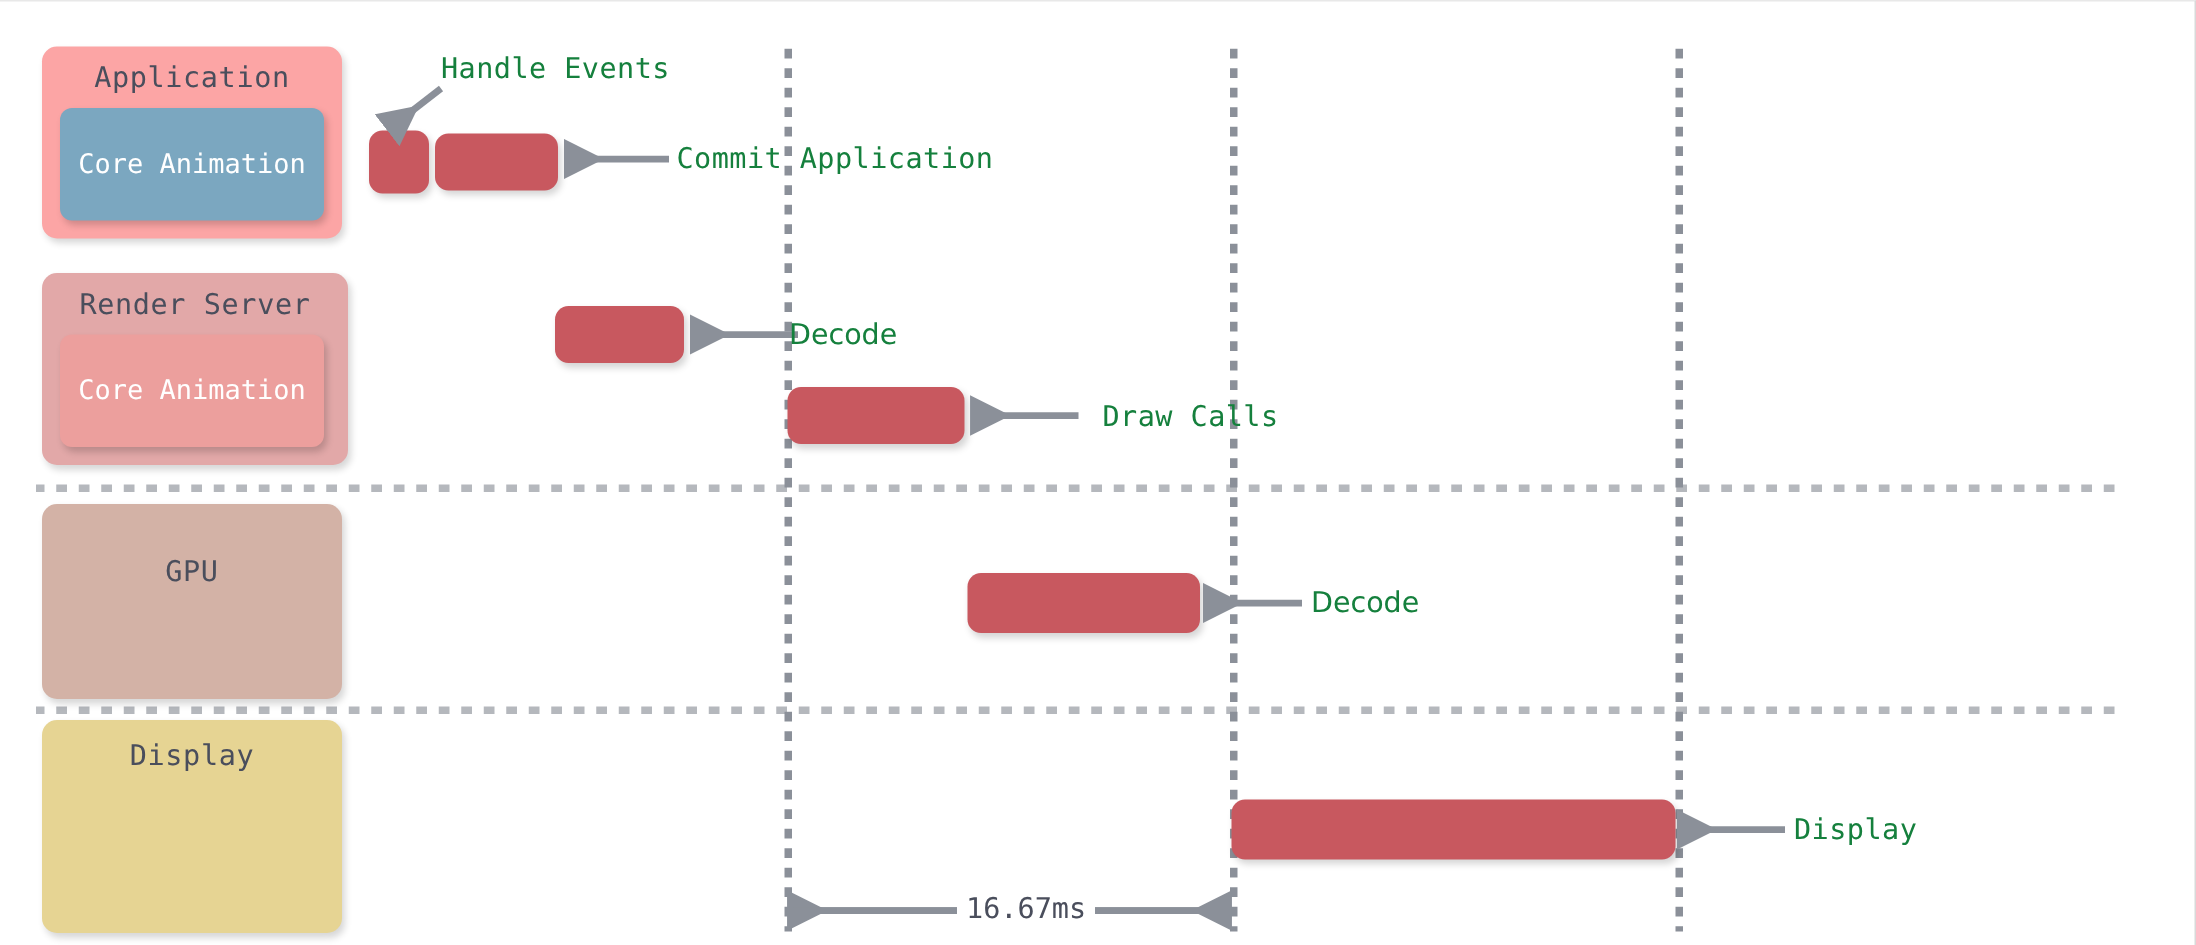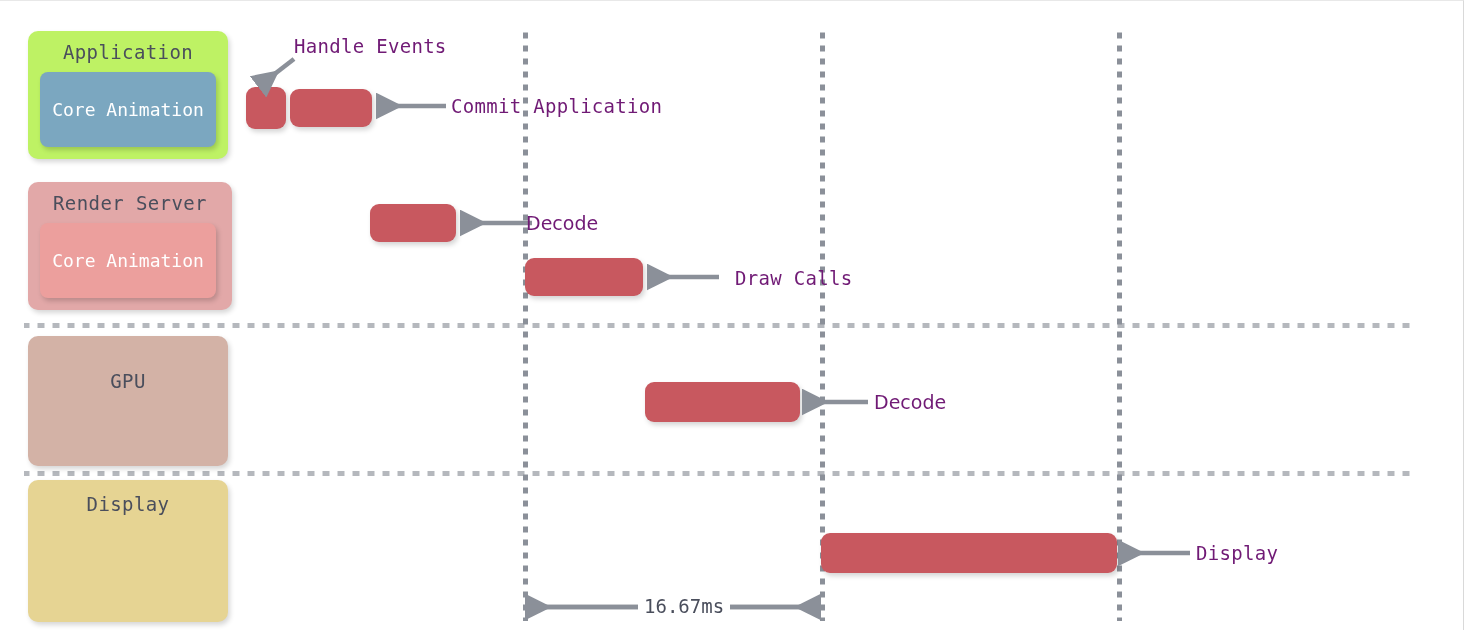--- a/index.html
+++ b/index.html
@@ -79,21 +79,21 @@
     position: absolute;
     background: #c8585f;
     border-radius: 9px;
     box-shadow: 2px 3px 5px rgba(0,0,0,0.17);
     box-sizing: border-box;
   }
 
   
   .anno {
     position: absolute;
-    color: #701a75;
+    color: #15803d;
     white-space: nowrap;
     font-family: "DejaVu Sans Mono", "Liberation Mono", monospace;
     font-size: 19px;
     letter-spacing: 0.3px;
   }
   .anno.prop {
     font-family: "DejaVu Sans", "Liberation Sans", sans-serif;
     font-size: 19px;
     letter-spacing: 0;
   }
@@ -117,21 +117,21 @@
 
 <div id="canvas">
 
   <div class="hline" style="left:24px; top:322px; width:1392px;"></div>
   <div class="hline" style="left:24px; top:470px; width:1392px;"></div>
 
   <div class="vline" style="left:523px; top:28px; height:592px;"></div>
   <div class="vline" style="left:820px; top:28px; height:592px;"></div>
   <div class="vline" style="left:1117px; top:28px; height:592px;"></div>
 
-  <div class="lane-box" style="left:28px; top:30px; width:200px; height:128px; background:#bef264;">
+  <div class="lane-box" style="left:28px; top:30px; width:200px; height:128px; background:#fca5a5;">
     <div class="lane-title" style="top:10px;">Application</div>
     <div class="inner-box" style="left:12px; top:41px; width:176px; height:75px; background:#7ba7c0;">
       <div class="inner-label" style="top:27px;">Core Animation</div>
     </div>
   </div>
 
   <div class="lane-box" style="left:28px; top:181px; width:204px; height:128px; background:#e2a8a8;">
     <div class="lane-title" style="top:10px;">Render Server</div>
     <div class="inner-box" style="left:12px; top:41px; width:176px; height:75px; background:#ec9f9d;">
       <div class="inner-label" style="top:27px;">Core Animation</div>

